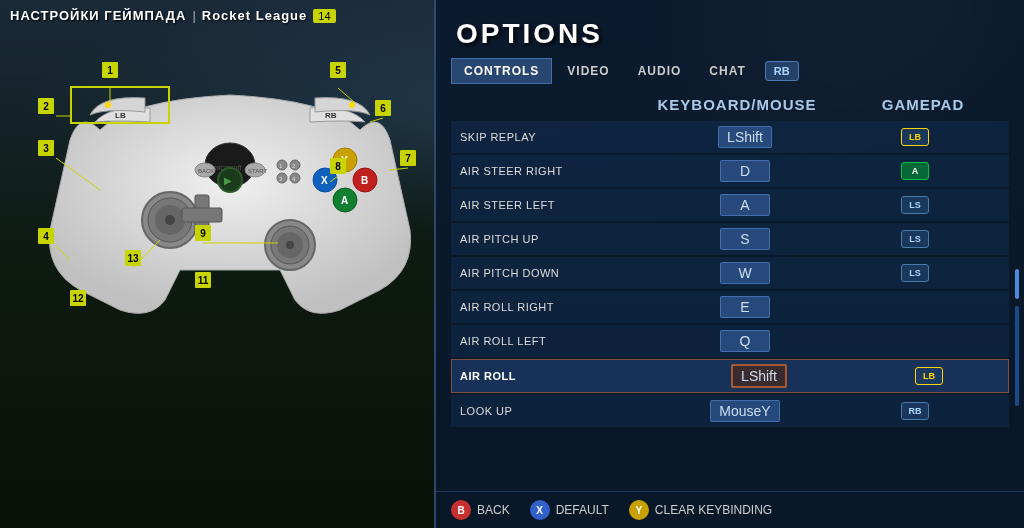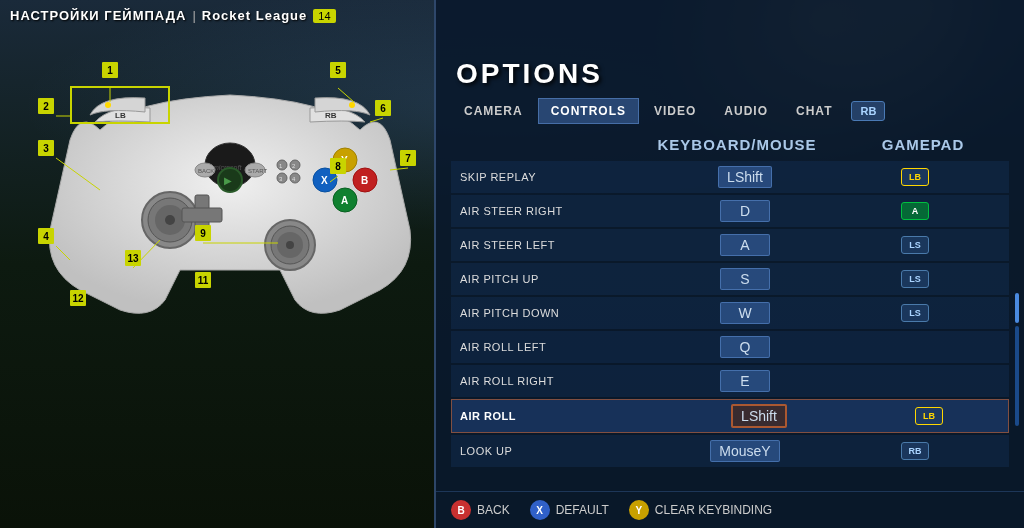--- a/index.html
+++ b/index.html
@@ -102,21 +102,20 @@
       flex-direction: column;
     }
 
     .options-title {
       color: #fff;
       font-size: 28px;
       font-weight: bold;
       letter-spacing: 3px;
       padding: 18px 20px 8px 20px;
       text-shadow: 2px 2px 4px #000;
-      margin-top: 40px;
     }
 
     
     .tabs-row {
       display: flex;
       align-items: center;
       padding: 0 15px;
       gap: 2px;
       margin-bottom: 8px;
     }
@@ -431,21 +430,20 @@
 
     <line x1="113" y1="218" x2="140" y2="190" stroke="#c8d400" stroke-width="1"></line>
   </svg>
 </div>
 
 <div class="options-panel">
 
   <div class="options-title">OPTIONS</div>
 
   <div class="tabs-row">
-    <div class="tab">CAMERA</div>
     <div class="tab active">CONTROLS</div>
     <div class="tab">VIDEO</div>
     <div class="tab">AUDIO</div>
     <div class="tab">CHAT</div>
     <div class="tab-rb">RB</div>
   </div>
 
   <div class="col-headers">
     <div class="col-header"></div>
     <div class="col-header">KEYBOARD/MOUSE</div>
@@ -498,32 +496,32 @@
       <div class="action-name">AIR PITCH DOWN</div>
       <div class="key-binding">
         <span class="key-badge">W</span>
       </div>
       <div class="key-binding">
         <span class="gamepad-icon ls">LS</span>
       </div>
     </div>
 
     <div class="binding-row">
+      <div class="action-name">AIR ROLL RIGHT</div>
+      <div class="key-binding">
+        <span class="key-badge">E</span>
+      </div>
+      <div class="key-binding">
+      </div>
+    </div>
+
+    <div class="binding-row">
       <div class="action-name">AIR ROLL LEFT</div>
       <div class="key-binding">
         <span class="key-badge">Q</span>
-      </div>
-      <div class="key-binding">
-      </div>
-    </div>
-
-    <div class="binding-row">
-      <div class="action-name">AIR ROLL RIGHT</div>
-      <div class="key-binding">
-        <span class="key-badge">E</span>
       </div>
       <div class="key-binding">
       </div>
     </div>
 
     <div class="binding-row highlighted">
       <div class="action-name highlighted">AIR ROLL</div>
       <div class="key-binding">
         <span class="key-badge highlighted-badge">LShift</span>
       </div>

